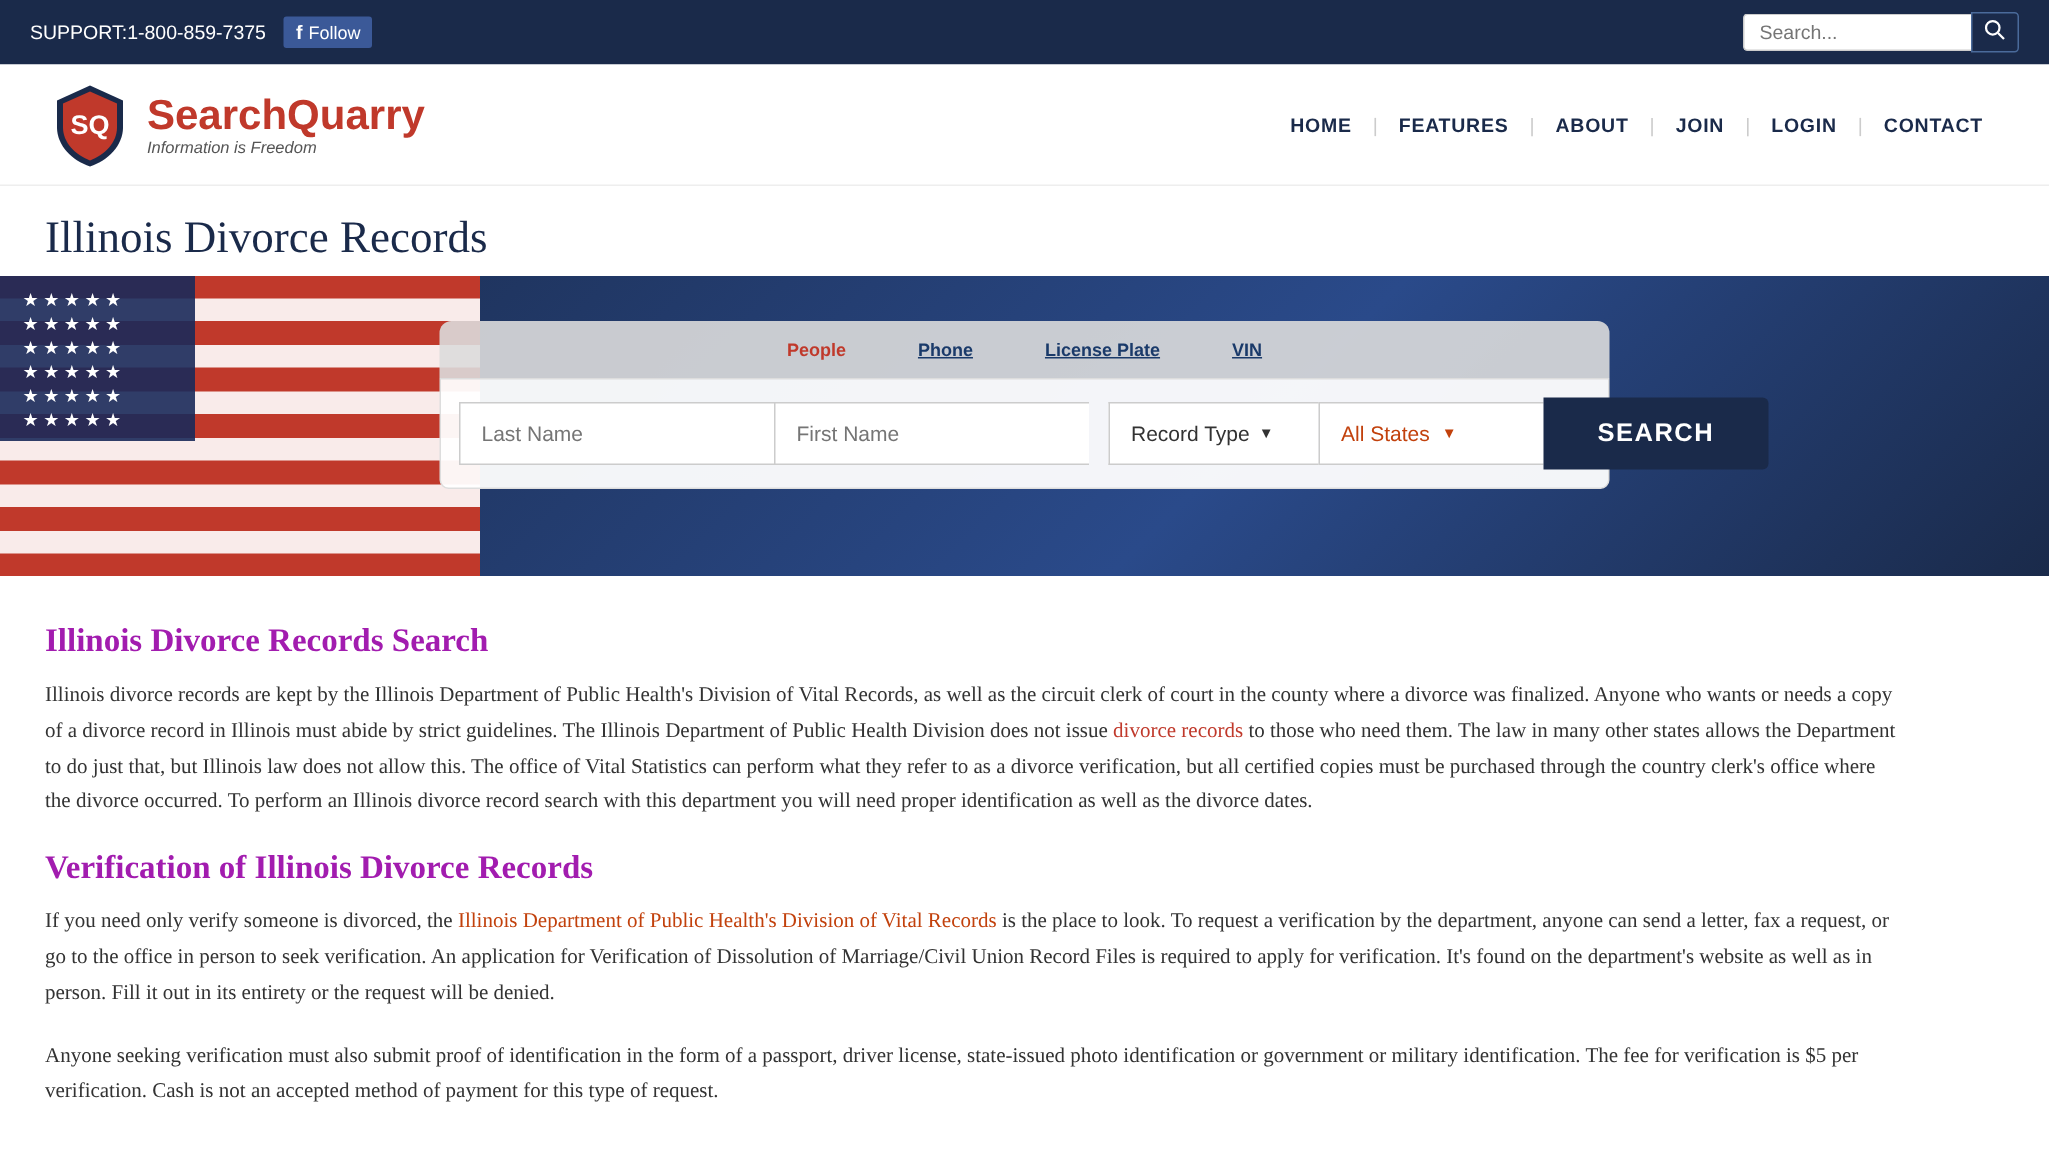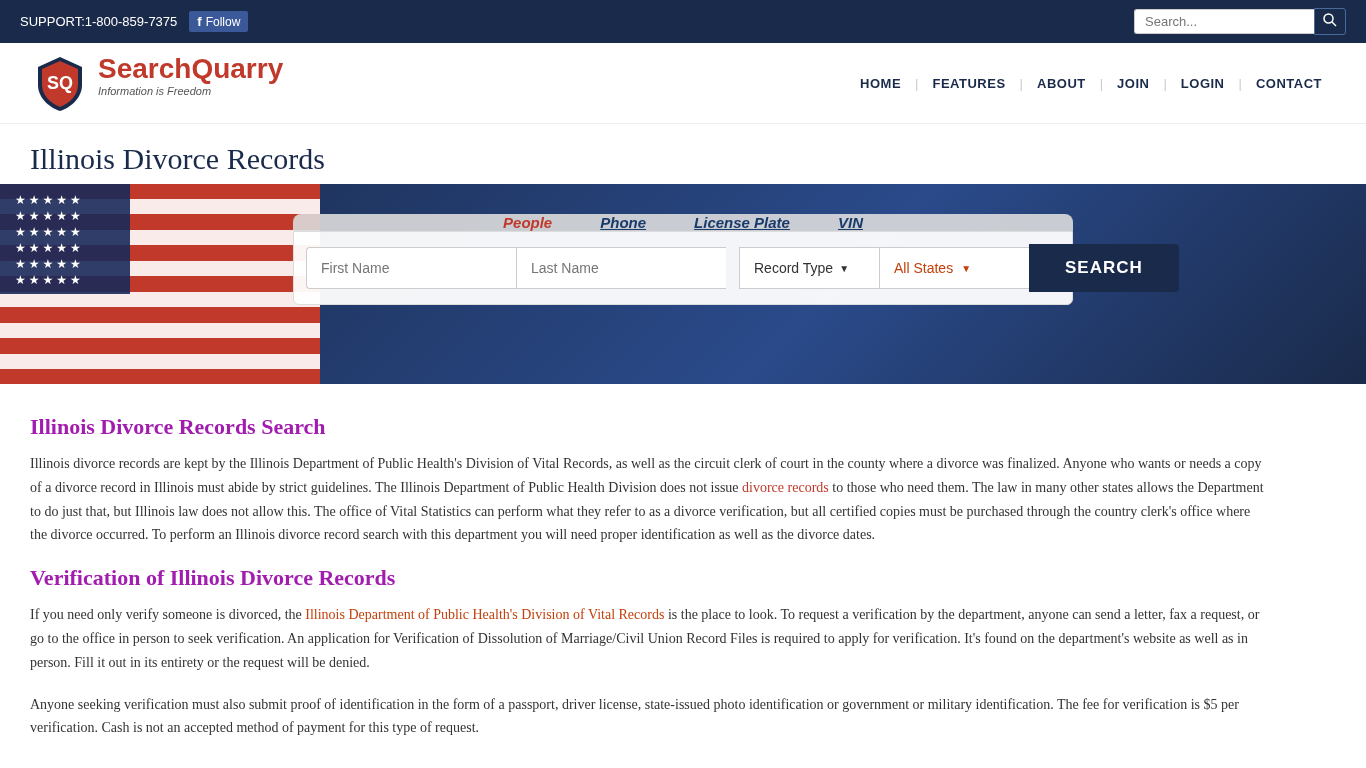--- a/index.html
+++ b/index.html
@@ -35,42 +35,42 @@
     }
     .search-bar-top {
       display: flex;
       align-items: center;
     }
     .search-bar-top input {
       padding: 4px 10px;
       border: 1px solid #ccc;
       border-right: none;
       border-radius: 3px 0 0 3px;
-      width: 180px;
+      width: 152px;
       font-size: 13px;
     }
     .search-bar-top button {
       background: #1a2a4a;
       border: 1px solid #4a6a9a;
       color: #fff;
       padding: 4px 8px;
       cursor: pointer;
       border-radius: 0 3px 3px 0;
     }
 
     
     .header {
       background: #fff;
       padding: 10px 30px;
       display: flex;
       align-items: center;
       justify-content: space-between;
       border-bottom: 1px solid #eee;
     }
-    .logo-area { display: flex; align-items: flex-start; }
+    .logo-area { display: flex; align-items: center; }
     .logo-text { color: #1a2a4a; font-size: 28px; font-weight: bold; font-family: Arial, sans-serif; }
     .logo-text span { color: #c0392b; }
     .logo-shield {
       width: 60px;
       height: 60px;
       margin-right: 8px;
     }
     .logo-tagline { font-size: 11px; color: #555; font-style: italic; font-family: Arial, sans-serif; }
     nav { display: flex; align-items: center; gap: 0; font-family: Arial, sans-serif; font-size: 13px; justify-content: flex-end; }
     nav a {
@@ -122,30 +122,29 @@
     .search-tabs {
       background: rgba(220,220,220,0.9);
       border-radius: 8px 8px 0 0;
       display: flex;
       justify-content: center;
       gap: 0;
       padding: 0 20px;
       margin-bottom: 0;
     }
     .search-tab {
-      padding: 0 24px;
-      cursor: pointer;
-      font-family: Arial, sans-serif;
-      font-size: 15px;
+      padding: 12px 24px;
+      cursor: pointer;
+      font-family: Arial, sans-serif;
+      font-size: 12px;
       font-weight: bold;
       color: #1a3a6a;
       text-decoration: underline;
       border: none;
       background: transparent;
-      font-style: italic;
     }
     .search-tab.active {
       color: #c0392b;
       text-decoration: none;
     }
     .search-form-row {
       background: rgba(255,255,255,0.95);
       border-radius: 0 0 6px 6px;
       display: flex;
       align-items: center;
@@ -315,22 +314,22 @@
   <div class="search-container">
 
     <div class="search-tabs">
       <button class="search-tab active">People</button>
       <button class="search-tab">Phone</button>
       <button class="search-tab">License Plate</button>
       <button class="search-tab">VIN</button>
     </div>
 
     <div class="search-form-row">
+      <input type="text" style="border-radius: 0px;" placeholder="Last Name">
       <input type="text" placeholder="First Name" style="">
-      <input type="text" style="border-radius: 0px;" placeholder="Last Name">
       <div class="record-type-select">
         <span>Record Type</span>
         <span class="arrow">▼</span>
       </div>
       <div class="state-select">
         <span>All States</span>
         <span class="arrow">▼</span>
       </div>
       <button class="search-btn">SEARCH</button>
     </div>

